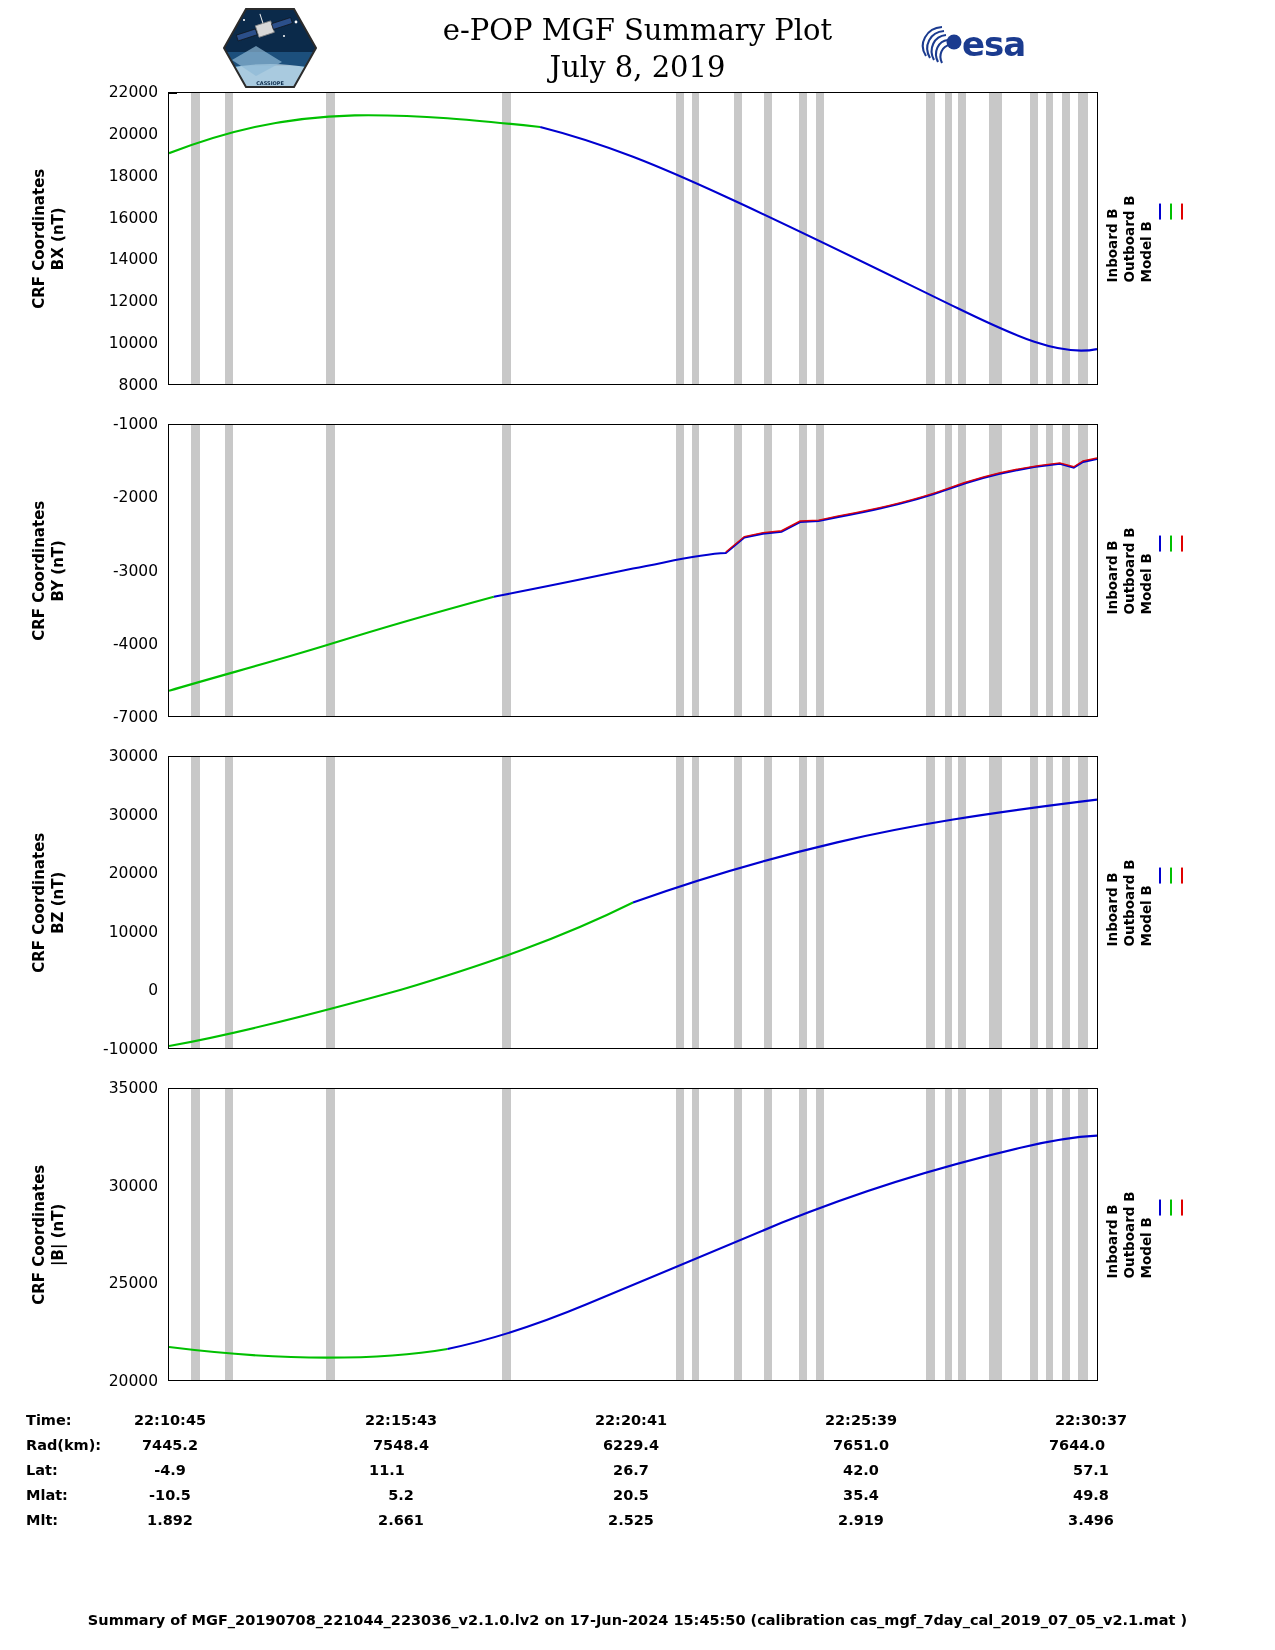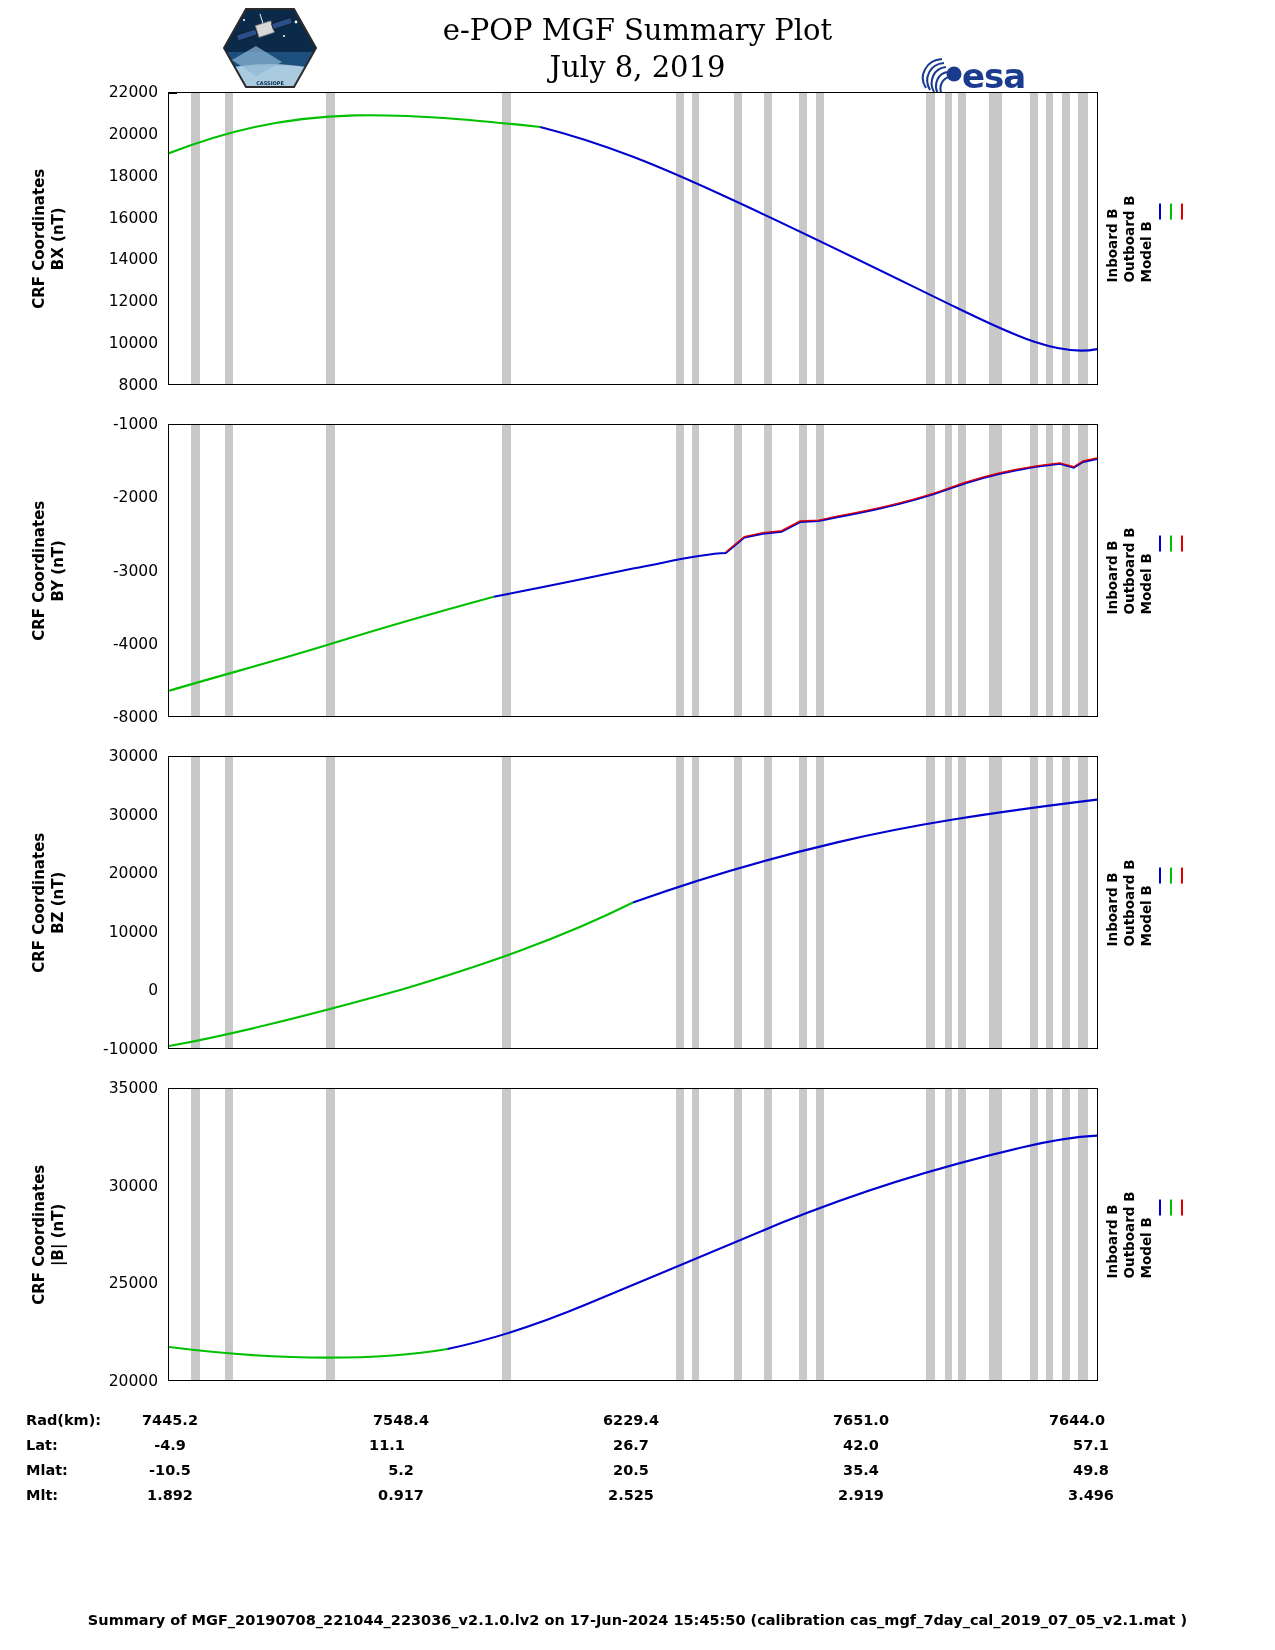--- a/index.html
+++ b/index.html
@@ -44,21 +44,20 @@
     display: flex;
     align-items: center;
     justify-content: center;
   }
   .esa-logo {
     position: absolute;
     right: 225px;
     top: 22px;
     width: 130px;
     height: 46px;
-    margin-top: 32px;
   }
   .esa-logo .esa-text {
     position: absolute;
     left: 42px;
     top: 2px;
     font-family: "DejaVu Sans", sans-serif;
     font-size: 34px;
     font-weight: bold;
     color: #1b3b8f;
     letter-spacing: -1px;
@@ -346,21 +345,21 @@
       <span>
         <span>CRF Coordinates</span><br>
         <span>BY (nT)</span>
       </span>
     </div>
     <div class="yticks">
       <div class="ytick" style="top:0%">-1000</div>
       <div class="ytick" style="top:25%">-2000</div>
       <div class="ytick" style="top:50%">-3000</div>
       <div class="ytick" style="top:75%">-4000</div>
-      <div class="ytick" style="top:100%">-8000</div>
+      <div class="ytick" style="top:100%">-7000</div>
     </div>
 
     <div class="plot-area">
       <div class="band" style="left:2.4%;width:0.9%"></div>
       <div class="band" style="left:6.0%;width:0.9%"></div>
       <div class="band" style="left:16.9%;width:1.0%"></div>
       <div class="band" style="left:35.9%;width:1.0%"></div>
       <div class="band" style="left:54.6%;width:0.9%"></div>
       <div class="band" style="left:56.4%;width:0.7%"></div>
       <div class="band" style="left:60.9%;width:0.9%"></div>
@@ -520,20 +519,28 @@
           <div class="legend-dash" style="background:#00c000"></div>
           <div class="legend-dash" style="background:#e00000"></div>
         </div>
       </div>
     </div>
   </div>
 </div>
 
 <div class="info-table">
 
+  <div class="info-row">
+    <div class="info-key">Time:</div>
+    <div class="info-val" style="left:90px">22:10:45</div>
+    <div class="info-val" style="left:321px">22:15:43</div>
+    <div class="info-val" style="left:551px">22:20:41</div>
+    <div class="info-val" style="left:781px">22:25:39</div>
+    <div class="info-val" style="left:1011px">22:30:37</div>
+  </div>
 
   <div class="info-row">
     <div class="info-key">Rad(km):</div>
     <div class="info-val" style="left:90px">7445.2</div>
     <div class="info-val" style="left:321px">7548.4</div>
     <div class="info-val" style="left:551px">6229.4</div>
     <div class="info-val" style="left:781px">7651.0</div>
     <div class="info-val" style="left:997px">7644.0</div>
   </div>
 
@@ -552,20 +559,20 @@
     <div class="info-val" style="left:90px">-10.5</div>
     <div class="info-val" style="left:321px">5.2</div>
     <div class="info-val" style="left:551px">20.5</div>
     <div class="info-val" style="left:781px">35.4</div>
     <div class="info-val" style="left:1011px">49.8</div>
   </div>
 
   <div class="info-row">
     <div class="info-key">Mlt:</div>
     <div class="info-val" style="left:90px">1.892</div>
-    <div class="info-val" style="left:321px">0.917</div>
+    <div class="info-val" style="left:321px">2.661</div>
     <div class="info-val" style="left:551px">2.525</div>
     <div class="info-val" style="left:781px">2.919</div>
     <div class="info-val" style="left:1011px">3.496</div>
   </div>
 </div>
 
 <div class="footer">Summary of MGF_20190708_221044_223036_v2.1.0.lv2 on 17-Jun-2024 15:45:50 (calibration cas_mgf_7day_cal_2019_07_05_v2.1.mat )</div>
 
 </body></html>

